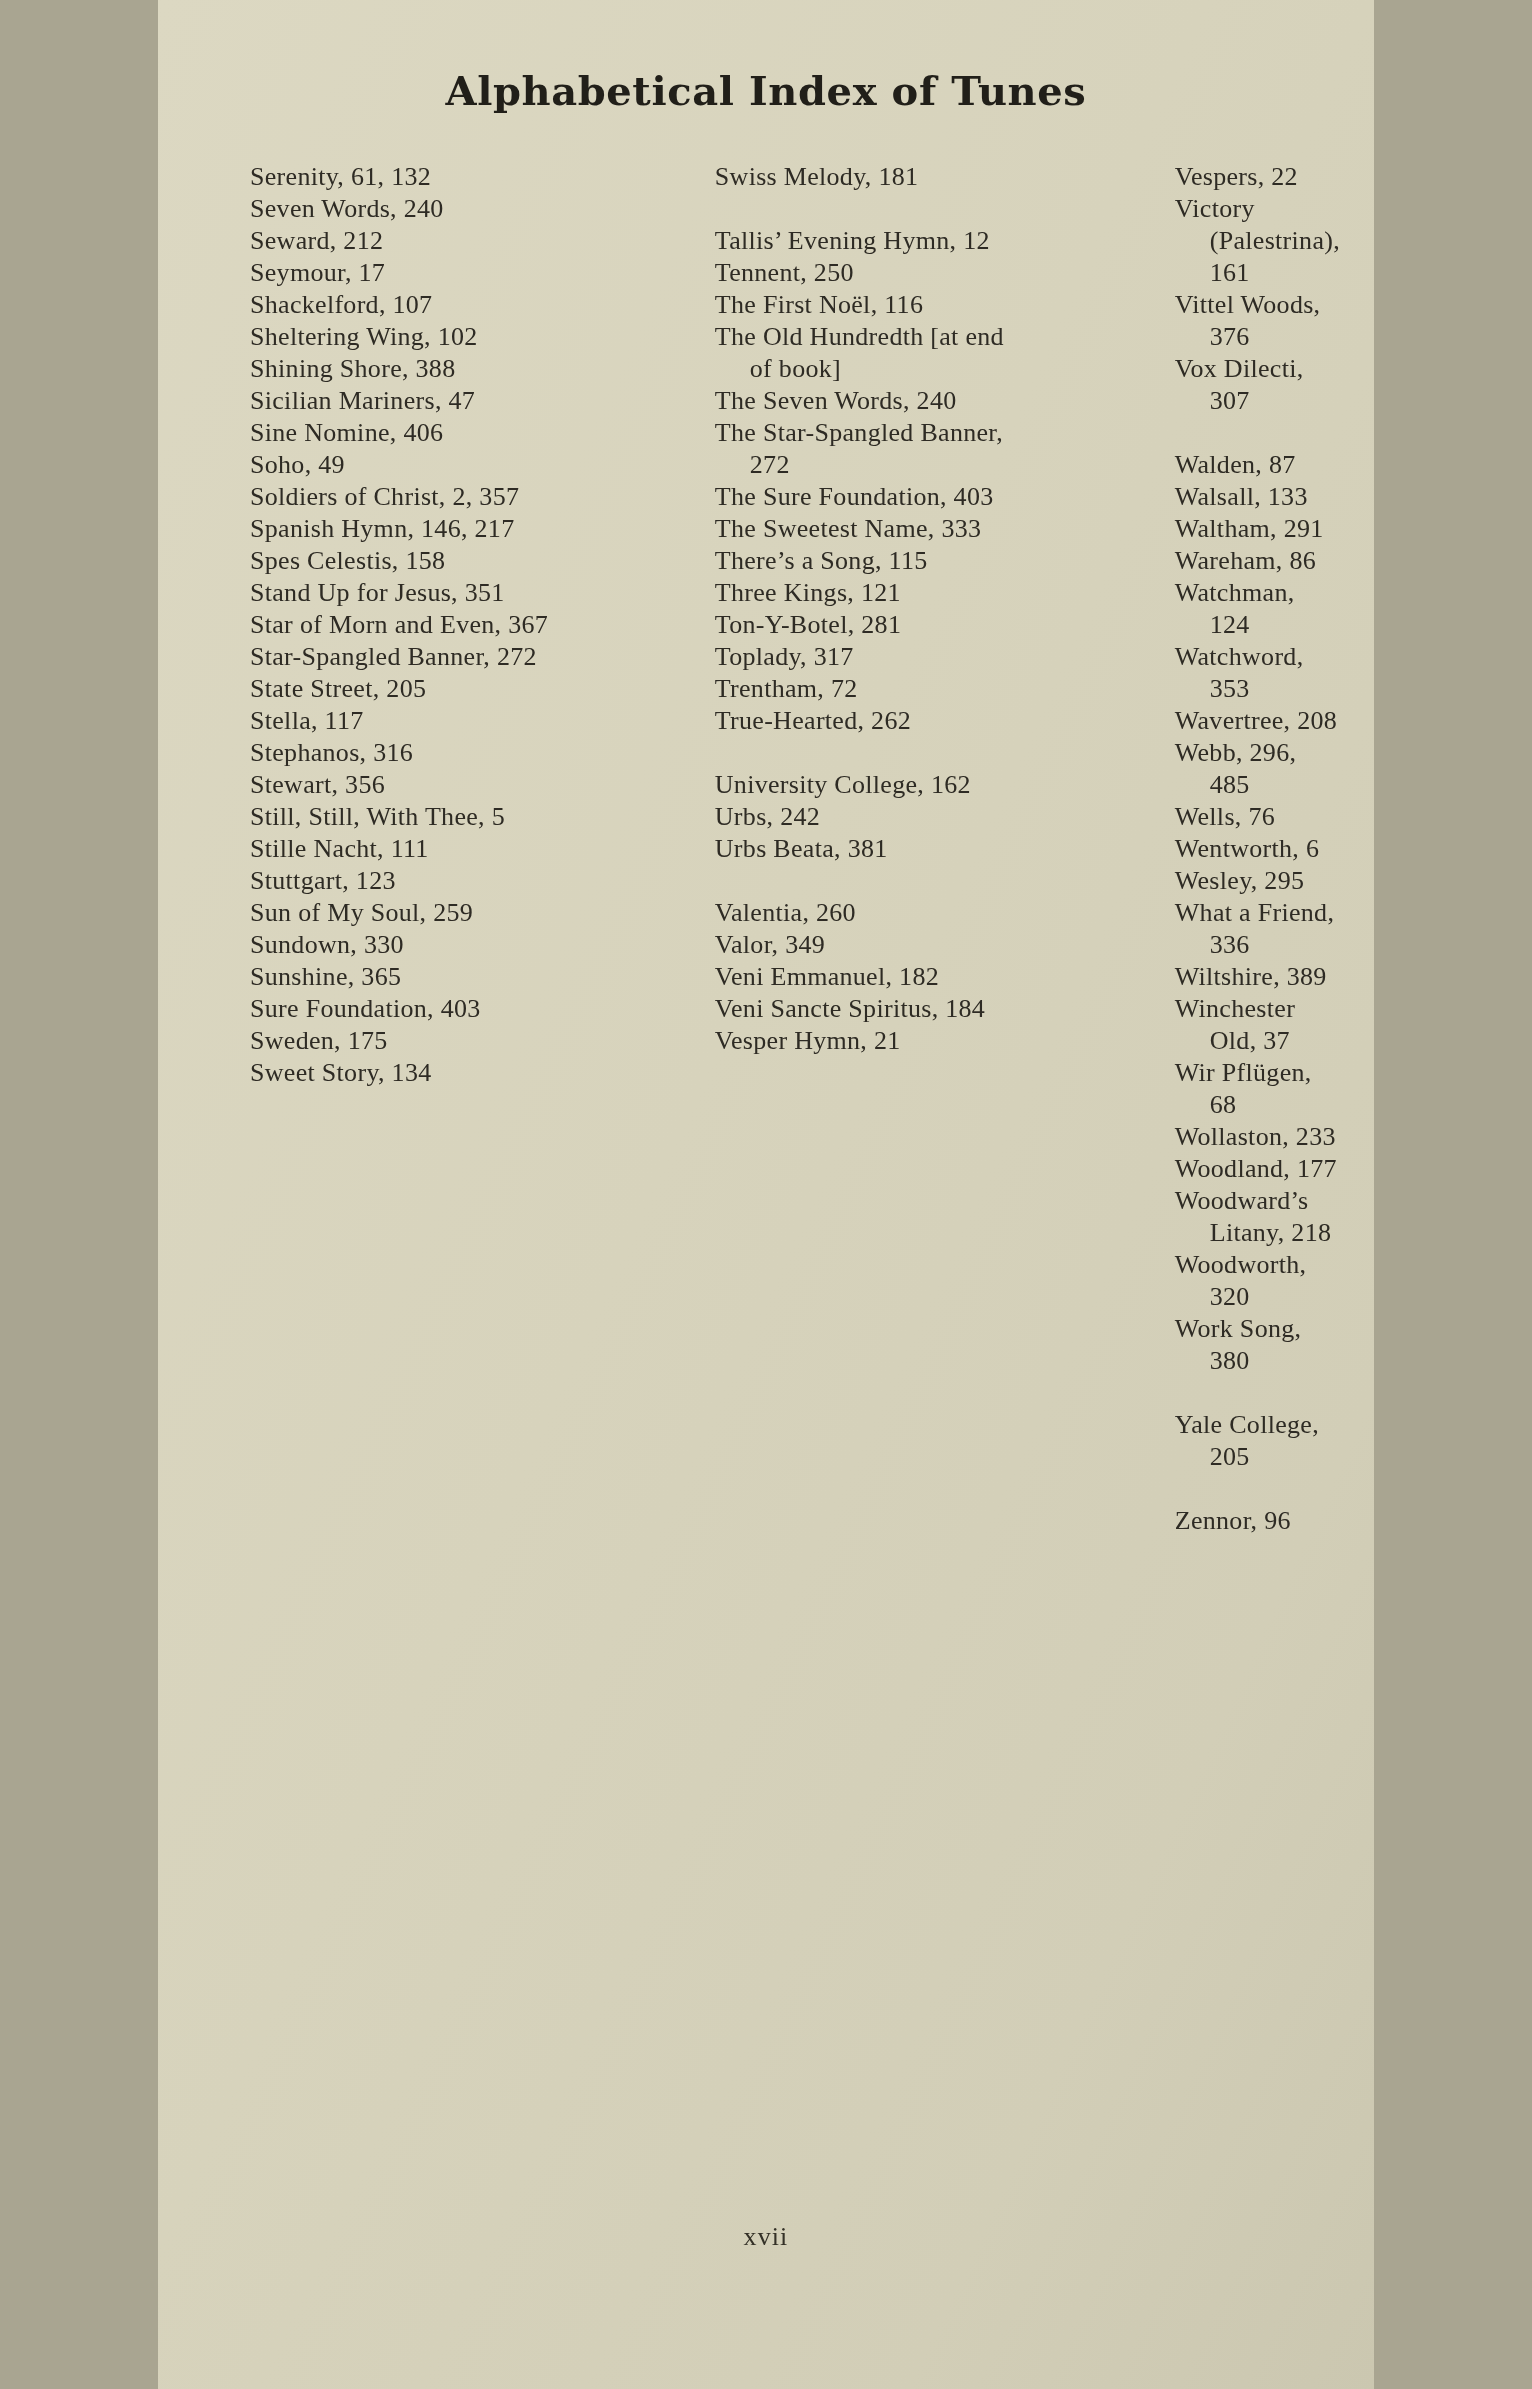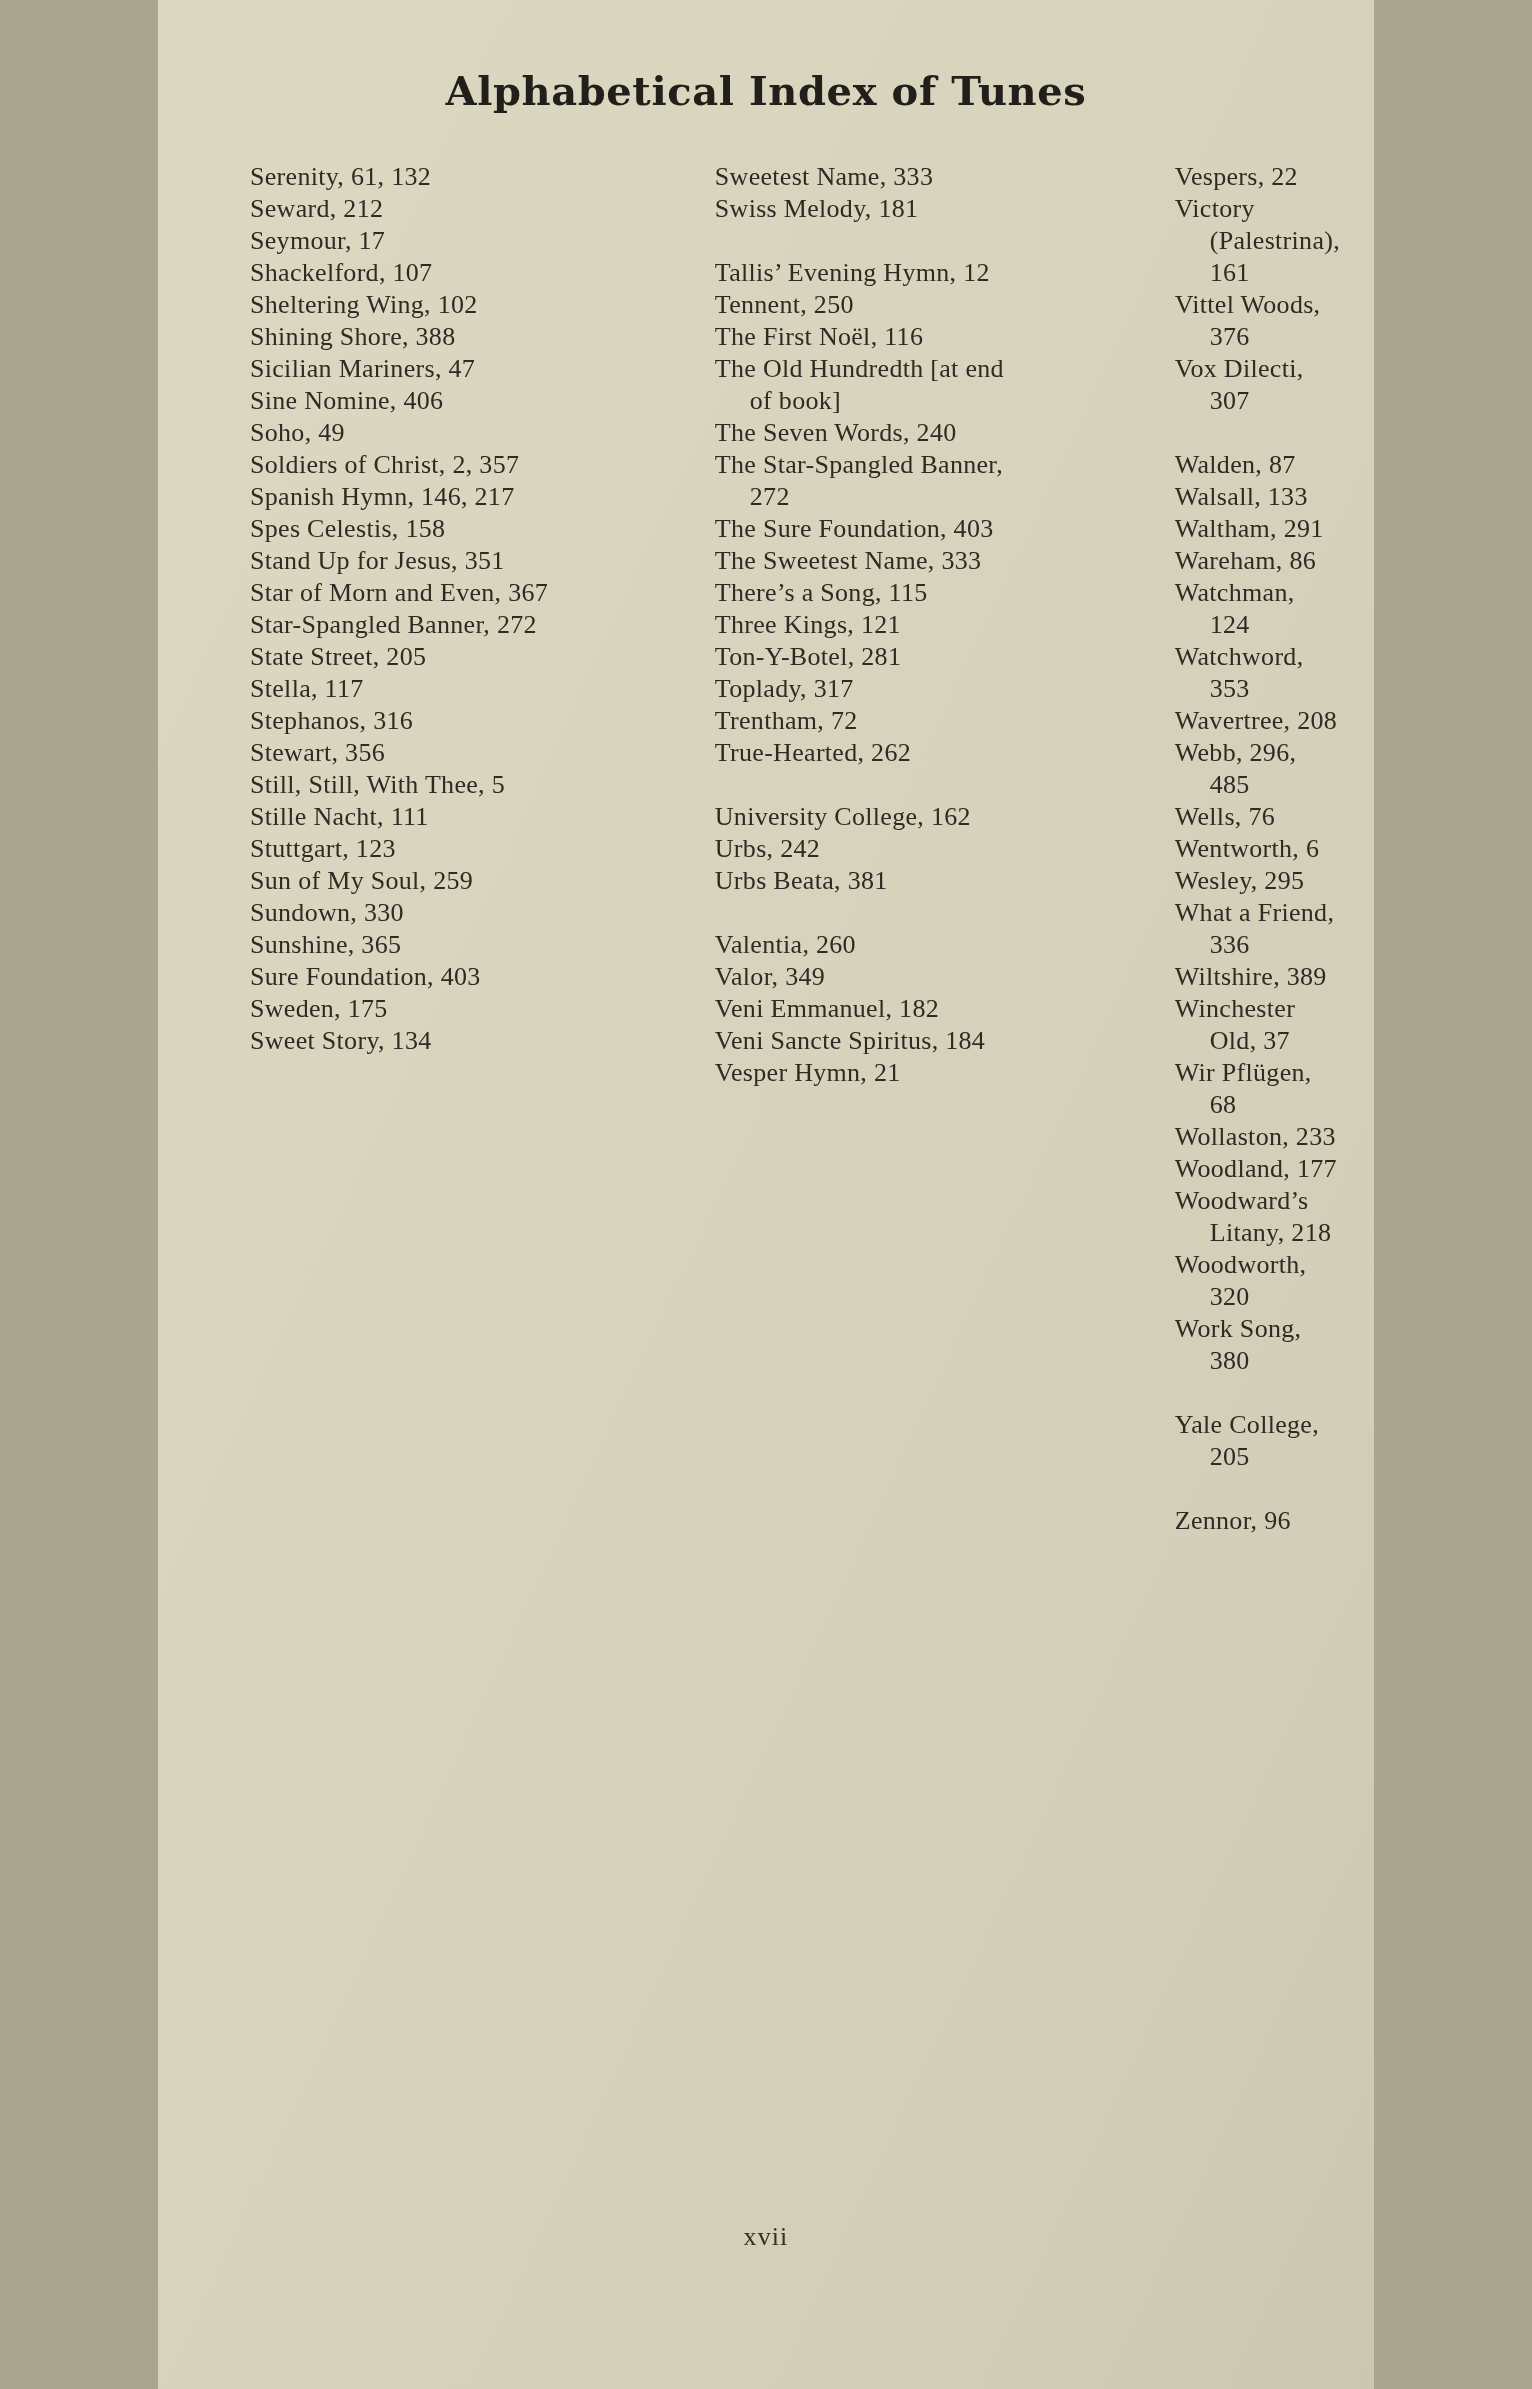--- a/index.html
+++ b/index.html
@@ -63,20 +63,21 @@
 </style>
 </head>
 <body>
 
 <div class="page">
   <h1 class="title">Alphabetical Index of Tunes</h1>
   <div class="columns">
     <div class="col col-1">
         <div class="group">
           <div class="entry">Serenity, 61, 132</div>
+          <div class="entry">Seven Words, 240</div>
           <div class="entry">Seward, 212</div>
           <div class="entry">Seymour, 17</div>
           <div class="entry">Shackelford, 107</div>
           <div class="entry">Sheltering Wing, 102</div>
           <div class="entry">Shining Shore, 388</div>
           <div class="entry">Sicilian Mariners, 47</div>
           <div class="entry">Sine Nomine, 406</div>
           <div class="entry">Soho, 49</div>
           <div class="entry">Soldiers of Christ, 2, 357</div>
           <div class="entry">Spanish Hymn, 146, 217</div>
@@ -94,21 +95,20 @@
           <div class="entry">Sun of My Soul, 259</div>
           <div class="entry">Sundown, 330</div>
           <div class="entry">Sunshine, 365</div>
           <div class="entry">Sure Foundation, 403</div>
           <div class="entry">Sweden, 175</div>
           <div class="entry">Sweet Story, 134</div>
         </div>
       </div>
     <div class="col col-2">
         <div class="group">
-          <div class="entry">Sweetest Name, 333</div>
           <div class="entry">Swiss Melody, 181</div>
         </div>
         <div class="group">
           <div class="entry">Tallis’ Evening Hymn, 12</div>
           <div class="entry">Tennent, 250</div>
           <div class="entry">The First Noël, 116</div>
           <div class="entry">The Old Hundredth [at end
 of book]</div>
           <div class="entry">The Seven Words, 240</div>
           <div class="entry">The Star-Spangled Banner,

